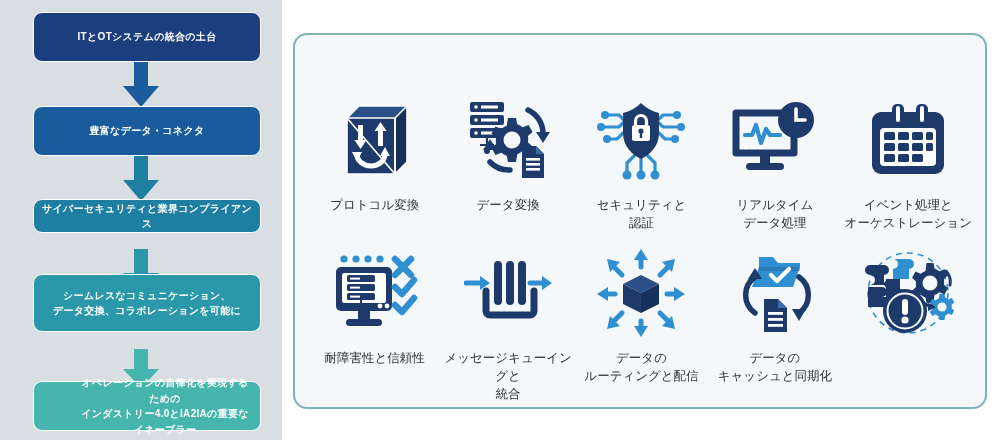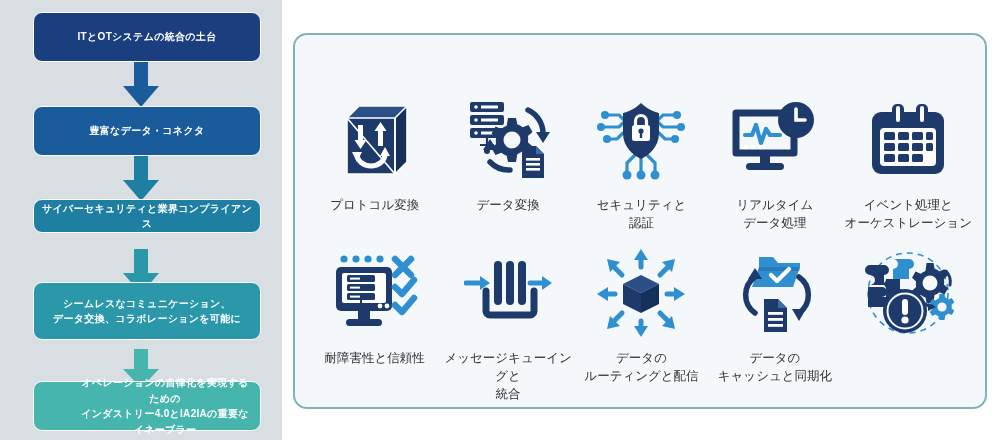--- a/index.html
+++ b/index.html
@@ -126,21 +126,21 @@
   <div class="flow-step" style="top:199px; height:34px; background:#1f7fa3;">
     <span>サイバーセキュリティと業界コンプライアンス</span>
   </div>
 
   <div class="flow-arrow" style="top:249px;">
     <svg width="44" height="46" viewBox="0 0 44 46" aria-hidden="true">
       <polygon points="15,0 29,0 29,24 40,24 22,45 4,24 15,24" fill="#2a98a8"></polygon>
     </svg>
   </div>
 
-  <div class="flow-step" style="top:282px; height:58px; background:#2a98a8; flex-direction:column;">
+  <div class="flow-step" style="top:274px; height:58px; background:#2a98a8; flex-direction:column;">
     <span>シームレスなコミュニケーション、</span>
     <span>データ交換、コラボレーションを可能に</span>
   </div>
 
   <div class="flow-arrow" style="top:349px;">
     <svg width="44" height="40" viewBox="0 0 44 40" aria-hidden="true">
       <polygon points="15,0 29,0 29,20 40,20 22,39 4,20 15,20" fill="#45b5ad"></polygon>
     </svg>
   </div>
 

